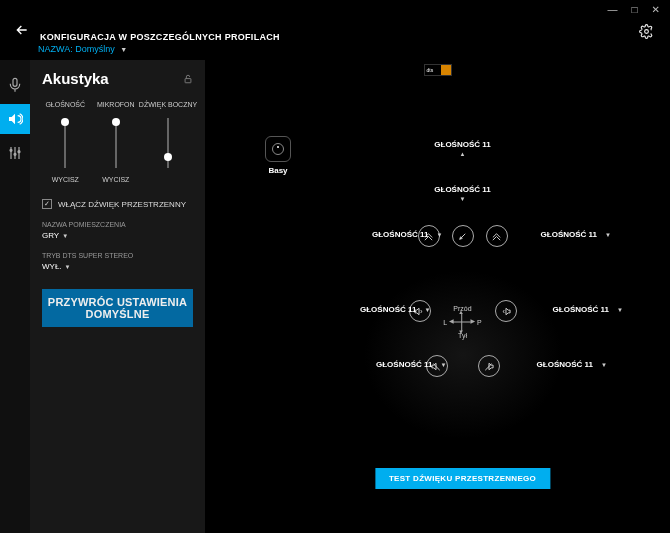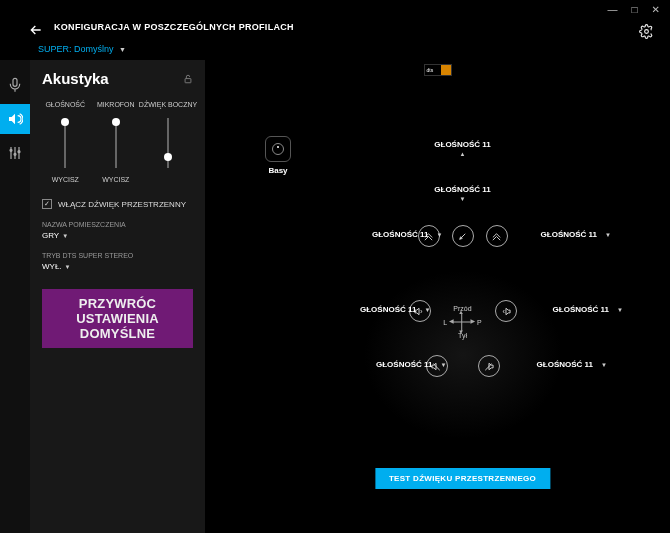--- a/index.html
+++ b/index.html
@@ -15,24 +15,23 @@
   height: 18px;
   display: flex;
   justify-content: flex-end;
   align-items: center;
   gap: 14px;
   padding-right: 10px;
 }
 .titlebar span { font-size: 10px; color: #bbb; cursor: pointer; }
 .header {
   display: flex;
-  align-items: flex-start;
+  align-items: flex-end;
   padding: 4px 14px 2px 14px;
   gap: 10px;
-  margin-left: 14px;
 }
 .back-arrow { font-size: 16px; color: #fff; cursor: pointer; }
 .header-text { font-size: 9px; font-weight: 600; color: #fff; letter-spacing: 0.3px;}
 .profile-row {
   padding: 0 0 6px 38px;
   font-size: 9px;
 }
 .profile-label { color: #00aeef; }
 .profile-value { color: #00aeef; }
 .profile-caret { color: #ccc; font-size: 7px; margin-left: 3px; }
@@ -99,24 +98,24 @@
   width: 10px; height: 10px; border: 1px solid #888;
   display: flex; align-items: center; justify-content: center;
   font-size: 7px; color: #ccc;
 }
 .field-label { font-size: 7px; color: #999; margin-top: 12px; }
 .field-value { font-size: 8px; color: #fff; margin-top: 3px; cursor: pointer; }
 .field-value .caret { font-size: 6px; margin-left: 3px; color: #ccc; }
 .reset-btn {
   margin-top: 18px;
   width: 100%;
-  background: #701a75;
+  background: #0369a1;
   border: none;
   color: #eee;
-  font-size: 13px;
+  font-size: 11px;
   font-weight: 600;
   padding: 7px 0;
   cursor: pointer;
   letter-spacing: 0.2px;
 }
 .content {
   flex: 1;
   position: relative;
   background: #000;
 }
@@ -215,21 +214,21 @@
 
 <div class="header">
   <div class="back-arrow">
     <svg width="16" height="16" viewBox="0 0 24 24" fill="none" stroke="currentColor" stroke-width="2">
         <path d="M19 12H5M11 18l-6-6 6-6"></path>
       </svg>
   </div>
   <div class="header-text">KONFIGURACJA W POSZCZEGÓLNYCH PROFILACH</div>
 </div>
 <div class="profile-row">
-  <span class="profile-label">SUPER:</span>
+  <span class="profile-label">NAZWA:</span>
   <span class="profile-value">Domyślny</span>
   <span class="profile-caret">▼</span>
 </div>
 
 <div class="gear">
   <svg width="15" height="15" viewBox="0 0 24 24" fill="none" stroke="currentColor" stroke-width="1.8">
       <circle cx="12" cy="12" r="3"></circle>
       <path d="M19.4 15a1.7 1.7 0 0 0 .34 1.87l.06.06a2 2 0 1 1-2.83 2.83l-.06-.06a1.7 1.7 0 0 0-1.87-.34 1.7 1.7 0 0 0-1.03 1.56V21a2 2 0 1 1-4 0v-.09A1.7 1.7 0 0 0 9 19.4a1.7 1.7 0 0 0-1.87.34l-.06.06a2 2 0 1 1-2.83-2.83l.06-.06A1.7 1.7 0 0 0 4.6 15a1.7 1.7 0 0 0-1.56-1.03H3a2 2 0 1 1 0-4h.09A1.7 1.7 0 0 0 4.6 9a1.7 1.7 0 0 0-.34-1.87l-.06-.06a2 2 0 1 1 2.83-2.83l.06.06A1.7 1.7 0 0 0 9 4.6 1.7 1.7 0 0 0 10.03 3.04V3a2 2 0 1 1 4 0v.09A1.7 1.7 0 0 0 15 4.6a1.7 1.7 0 0 0 1.87-.34l.06-.06a2 2 0 1 1 2.83 2.83l-.06.06A1.7 1.7 0 0 0 19.4 9c.14.34.22.7.22 1.07"></path>
     </svg>
 </div>

